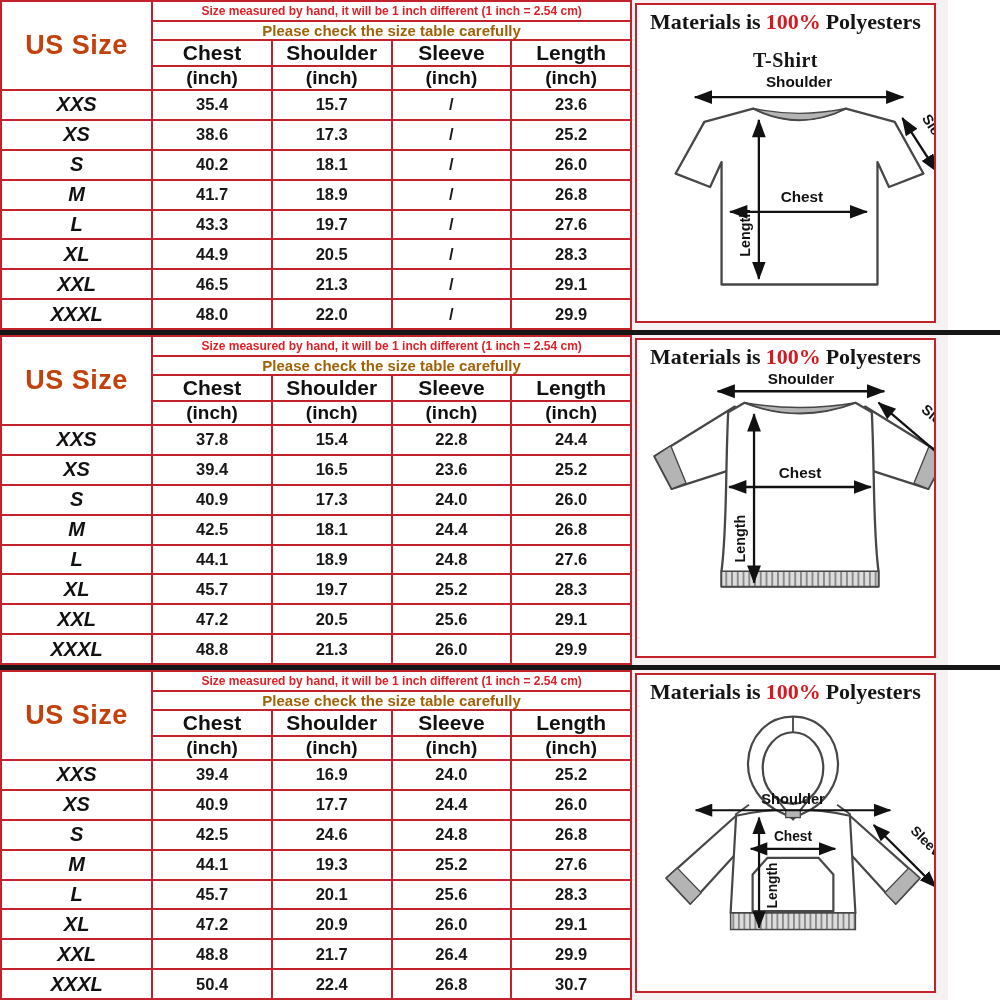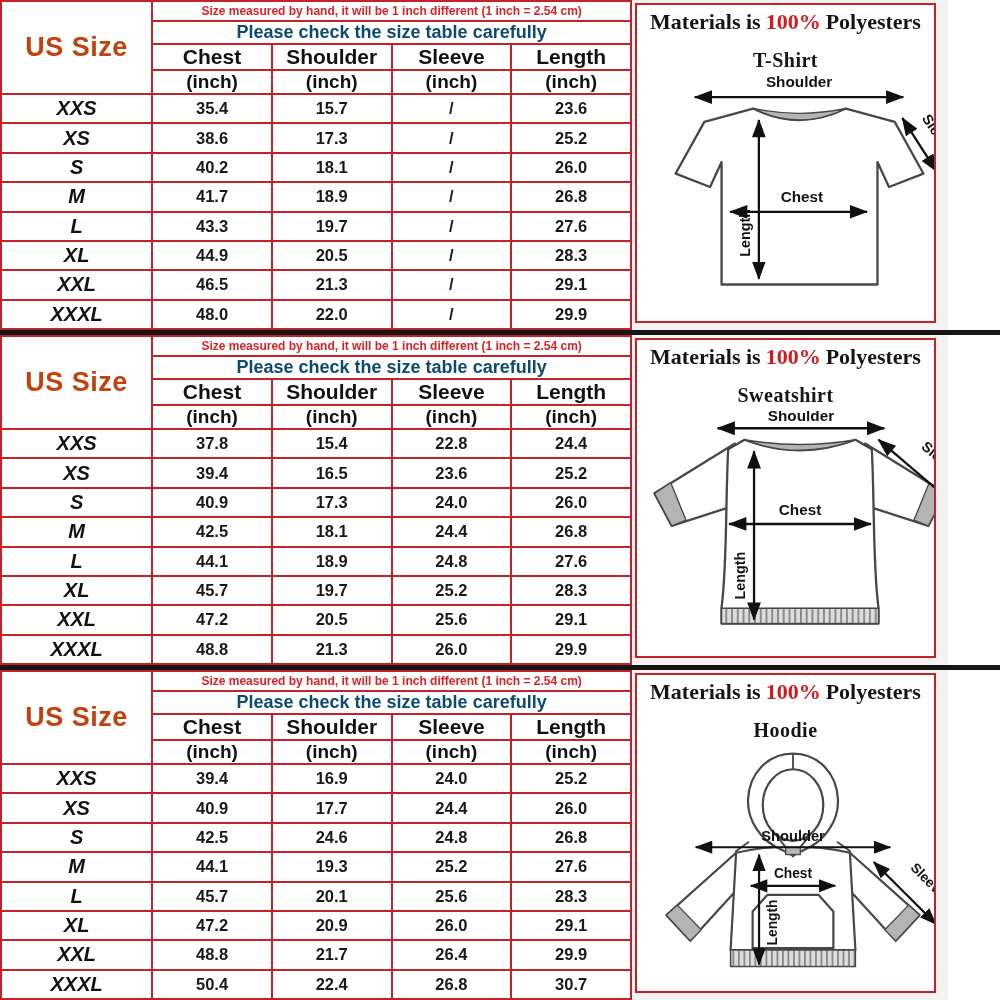--- a/index.html
+++ b/index.html
@@ -10,21 +10,21 @@
   .section { display:flex; height:330px; }
 
   
   .table-wrap { width:632px; height:330px; background:#fff; }
   table.size-table { width:100%; height:100%; border-collapse:collapse; table-layout:fixed; }
   table.size-table th, table.size-table td {
       border:2px solid #c3222a; text-align:center; vertical-align:middle; padding:0;
       font-weight:700; background:#fff; }
   th.us-size  { font-size:27px; letter-spacing:.5px; color:#c2410c;border-radius:14px; }
   th.notice1  { font-size:12px; color:#df1f26; height:20px; }
-  th.notice2  { font-size:18px; color:#0c4a6e; height:16px; }
+  th.notice2  { font-size:15px; color:#a16207; height:16px; }
   th.colname  { font-size:21px; color:#111; height:26px; }
   th.inch     { font-size:19px; color:#111; height:18px; }
   td.size-cell{ font-size:20px; color:#111;font-style:italic; }
   td.val      { font-size:16.5px; color:#181818; }
 
   
   .panel { width:316px; height:330px; padding:3px 12px 7px 3px; background:#f7f2f2; }
   .panel-frame { border:2px solid #c3222a; height:100%; background:#fff;
                  text-align:center; overflow:hidden; }
   .materials { margin-top:4px; font-family:"Liberation Serif", serif;
@@ -265,21 +265,20 @@
             <td class="val">21.3</td>
             <td class="val">26.0</td>
             <td class="val">29.9</td>
           </tr>
           </tbody>
       </table>
     </div>
     <div class="panel">
       <div class="panel-frame">
         <div class="materials"><span>Materials is</span><span class="red">100%</span><span>Polyesters</span></div>
-        <div class="garment-title">Sweatshirt</div>
         <svg class="diagram" width="326" height="225" viewBox="0 0 340 235">
           <path class="gar" d="M102,34 L18,86 L36,120 L104,98 Z"></path>
           <path class="trim" d="M35,75 L18,86 L36,120 L51,114 Z"></path>
           <path class="gar" d="M238,34 L322,86 L304,120 L236,98 Z"></path>
           <path class="trim" d="M305,75 L322,86 L304,120 L289,114 Z"></path>
           <path class="gar" d="M112,30 L95,40 C92,100 94,160 88,206 L88,222 L252,222 L252,206 C246,160 248,100 245,40 L228,30 Q170,52 112,30 Z"></path>
           <path class="trim" d="M112,30 Q170,40 228,30 Q170,52 112,30 Z"></path>
           <rect x="88" y="206" width="164" height="16" fill="url(#rib)" stroke="#474747" stroke-width="1.6"></rect>
           <line class="arr" x1="84" y1="18" x2="258" y2="18"></line>
           <text class="lbl lbl-lg" x="171" y="10">Shoulder</text>
@@ -384,21 +383,20 @@
             <td class="val">22.4</td>
             <td class="val">26.8</td>
             <td class="val">30.7</td>
           </tr>
           </tbody>
       </table>
     </div>
     <div class="panel">
       <div class="panel-frame">
         <div class="materials"><span>Materials is</span><span class="red">100%</span><span>Polyesters</span></div>
-        <div class="garment-title">Hoodie</div>
         <svg class="diagram" width="312" height="230" viewBox="0 0 340 250">
           <path class="gar" d="M108,116 L32,184 L58,212 L120,144 Z"></path>
           <path class="trim" d="M44,173 L32,184 L58,212 L70,200 Z"></path>
           <path class="gar" d="M232,116 L308,184 L282,212 L220,144 Z"></path>
           <path class="trim" d="M296,173 L308,184 L282,212 L270,200 Z"></path>
           <path class="gar" d="M108,116 Q170,102 232,116 L238,222 L102,222 Z"></path>
           <path class="seam" d="M122,104 L107,115 M218,104 L233,115"></path>
           <rect x="102" y="222" width="136" height="18" fill="url(#rib)" stroke="#474747" stroke-width="1.6"></rect>
           <path class="gar" d="M142,162 L198,162 L214,180 L214,220 L126,220 L126,180 Z"></path>
           <path class="gar" d="M170,8 C142,8 122,30 121,58 C120,84 138,102 150,109 L170,119 L190,109 C202,102 220,84 219,58 C218,30 198,8 170,8 Z"></path>

